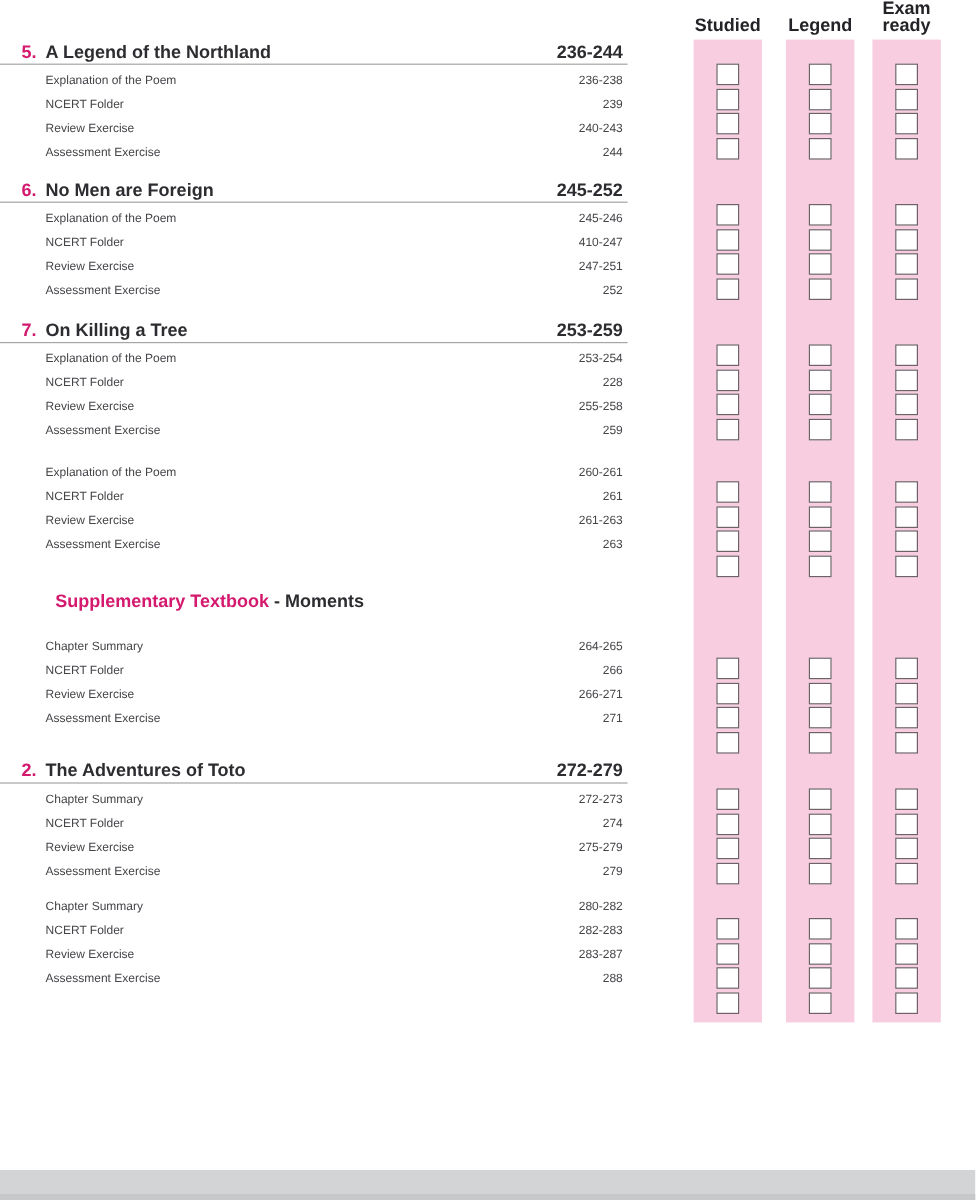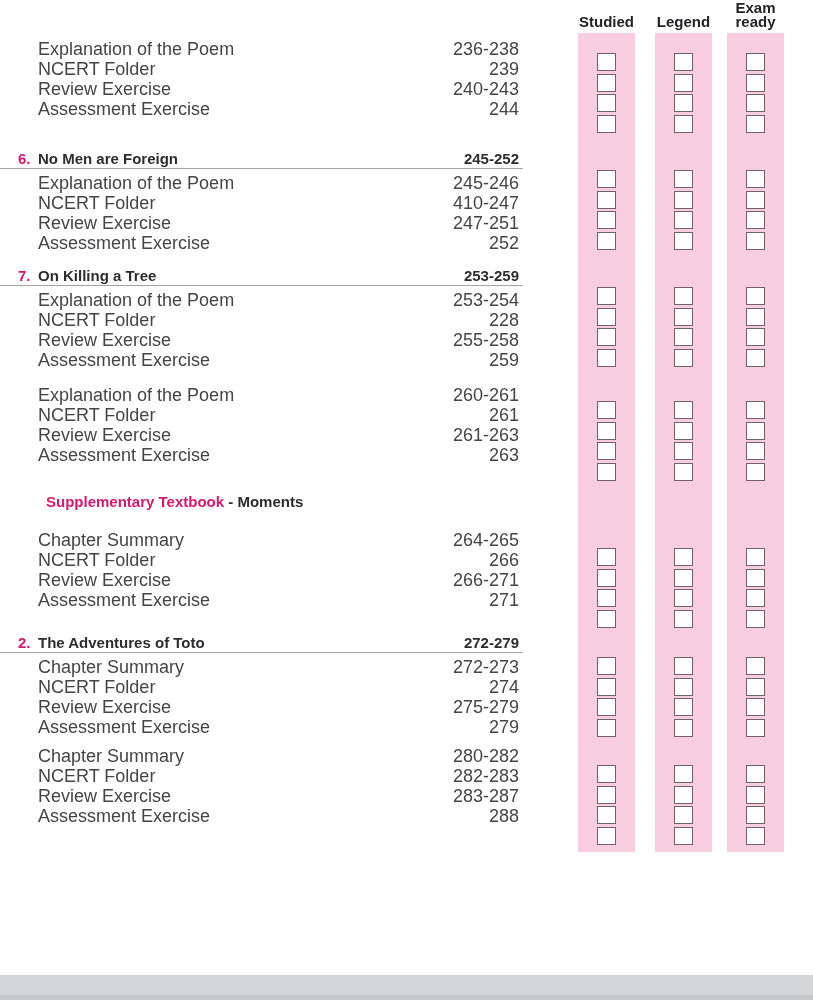--- a/index.html
+++ b/index.html
@@ -38,21 +38,21 @@
     right:4px;top:0;
     font-weight:bold;
     color:#2d2c30;
   }
   .sub-rows{margin-top:4px;}
   .sub-row{
     position:relative;
     height:20px;
     line-height:20px;
     padding-left:38px;
-    font-size:18px;
+    font-size:10px;
     color:#454449;
   }
   .sub-pages{
     position:absolute;
     right:4px;top:0;
     color:#454449;
   }
 
   .supp-heading{
     position:absolute;
@@ -115,20 +115,24 @@
     background:#d3d4d6;
     border-bottom:5px solid #c6c8ca;
   }
 </style>
 </head>
 <body>
 
 <div class="page">
 
   <section class="chapter" style="top:35px">
+    <div class="chap-head">
+      <span class="chap-num">5.</span><span class="chap-title">A Legend of the Northland</span>
+      <span class="chap-pages">236-244</span>
+    </div>
     <div class="sub-rows">
       <div class="sub-row"><span>Explanation of the Poem</span><span class="sub-pages">236-238</span></div>
       <div class="sub-row"><span>NCERT Folder</span><span class="sub-pages">239</span></div>
       <div class="sub-row"><span>Review Exercise</span><span class="sub-pages">240-243</span></div>
       <div class="sub-row"><span>Assessment Exercise</span><span class="sub-pages">244</span></div>
     </div>
   </section>
 
   <section class="chapter" style="top:150px">
     <div class="chap-head">

